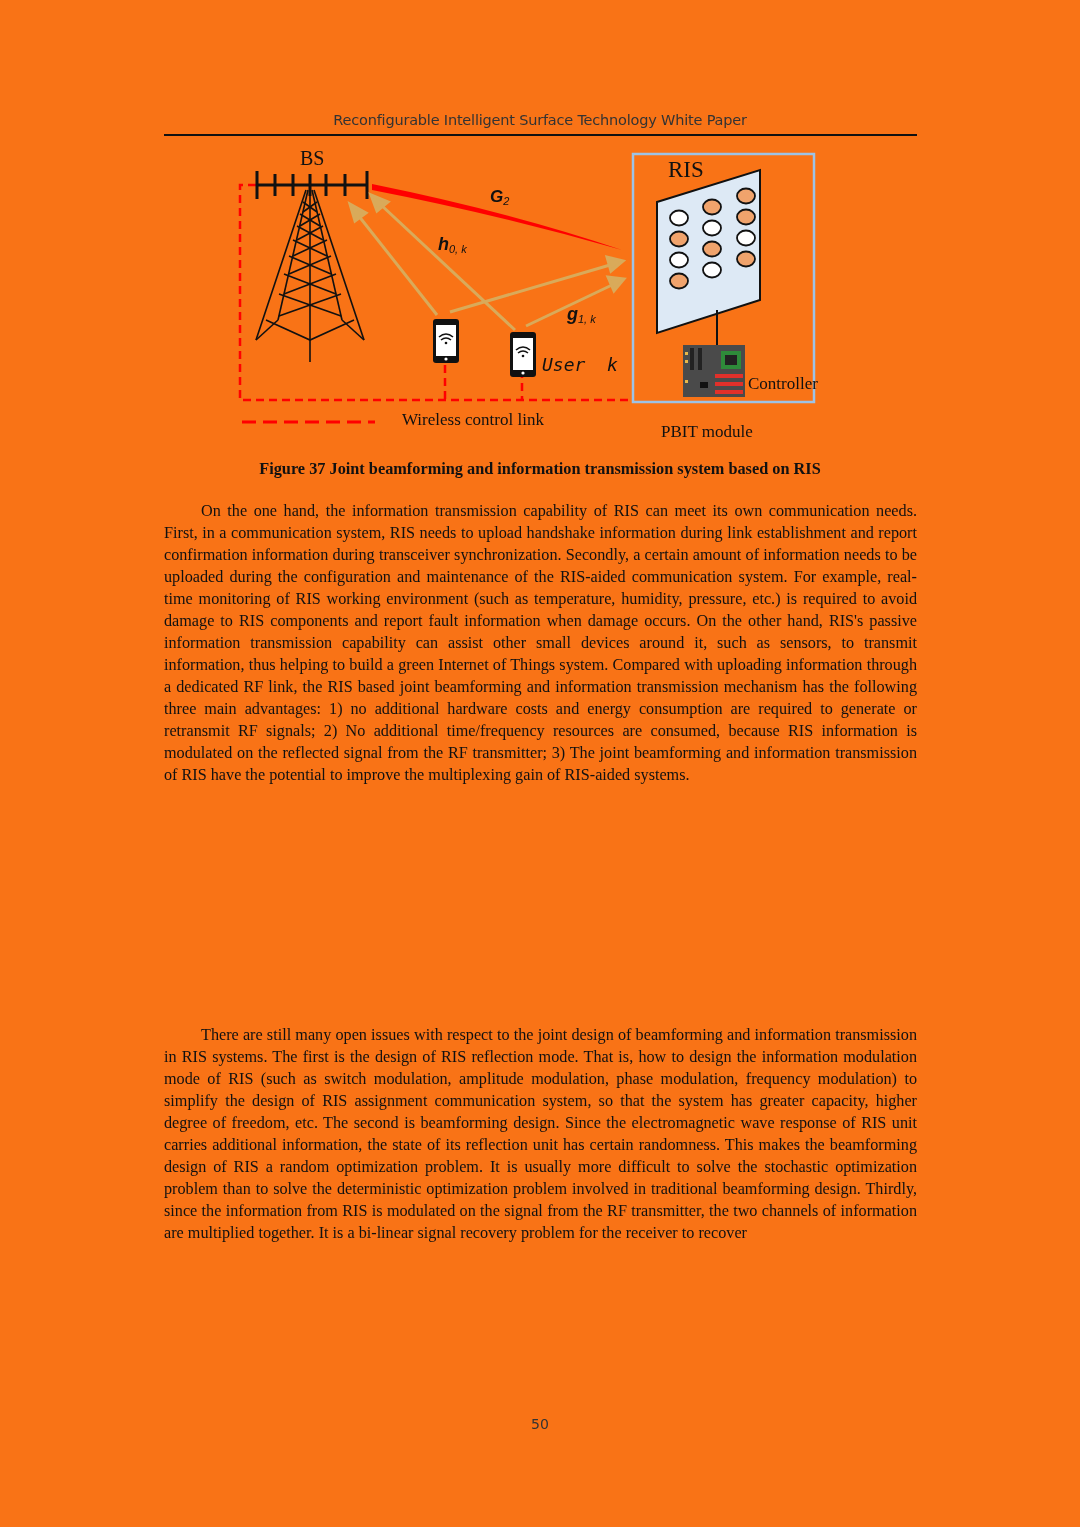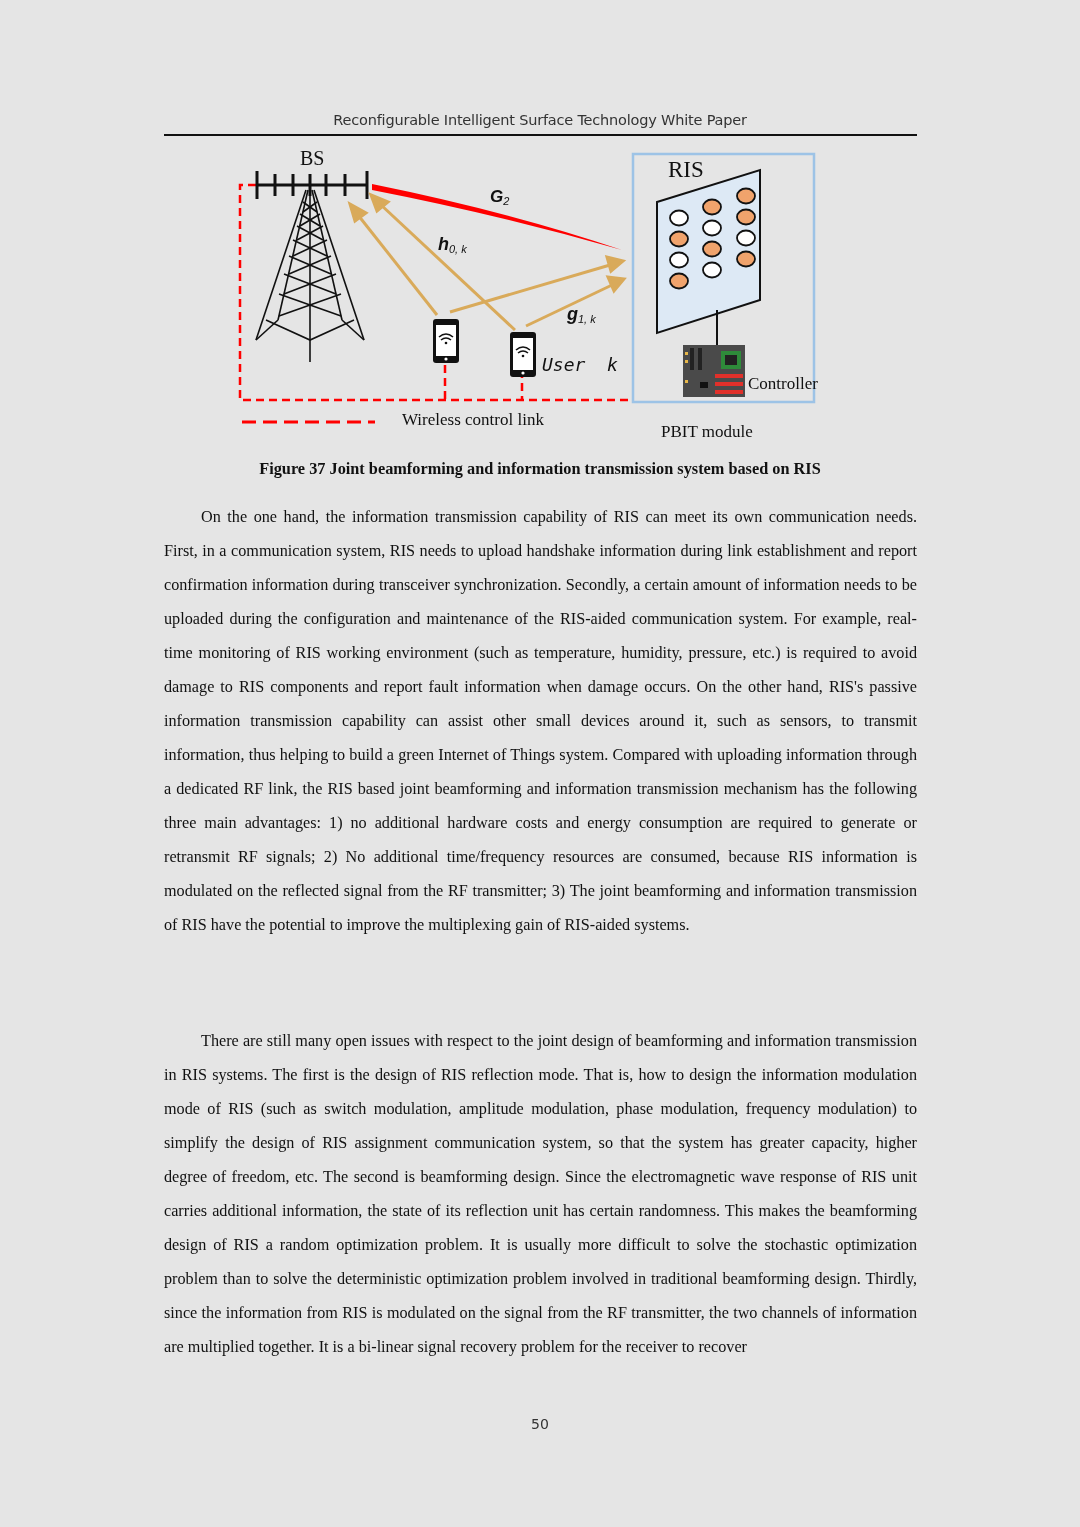--- a/index.html
+++ b/index.html
@@ -1,35 +1,35 @@
 <!DOCTYPE html>
 <html><head>
 <meta charset="utf-8">
 <style>
   html, body { margin: 0; padding: 0; background: #ffffff; }
   body { width: 1080px; height: 1527px; position: relative; overflow: hidden; }
-  .page { position: absolute; left: 0; top: 0; width: 1080px; height: 1527px; background: #e5e5e5; }
+  .page { position: absolute; left: 0; top: 0; width: 1080px; height: 1527px; background: #f97316; }
   .running-header {
     position: absolute; left: 164px; top: 112px; width: 752px; text-align: center;
     font-family: "DejaVu Sans", sans-serif; font-size: 14.5px; color: #333; letter-spacing: -0.2px;
   }
   .header-rule { position: absolute; left: 164px; top: 134px; width: 753px; height: 0; border-top: 2px solid #111; }
   .figure { position: absolute; left: 230px; top: 140px; width: 620px; height: 300px; }
   .figure svg { position: absolute; left: 0; top: 0; }
   .fig-label { position: absolute; font-family: "Liberation Serif", serif; color: #111; white-space: nowrap; }
   .math { position: absolute; font-family: "Liberation Sans", sans-serif; font-style: italic; font-weight: bold; color: #111; white-space: nowrap; }
   .math sub { font-size: 11px; font-weight: normal; vertical-align: -3px; }
   .caption {
     position: absolute; left: 164px; top: 459px; width: 752px; text-align: center;
     font-family: "Liberation Serif", serif; font-weight: bold; font-size: 16.3px; color: #111;
   }
   .body-text {
     position: absolute; left: 164px; width: 753px;
     font-family: "Liberation Serif", serif; font-size: 16.2px; color: #111;
-    line-height: 34px; text-align: justify;
+    line-height: 22px; text-align: justify;
   }
   .body-text p { margin: 0; text-indent: 37px; }
   .para1 { top: 500px; }
   .para2 { top: 1024px; }
   .page-number {
     position: absolute; left: 164px; top: 1416px; width: 752px; text-align: center;
     font-family: "DejaVu Sans", sans-serif; font-size: 14px; color: #333;
   }
 </style>
 </head>

